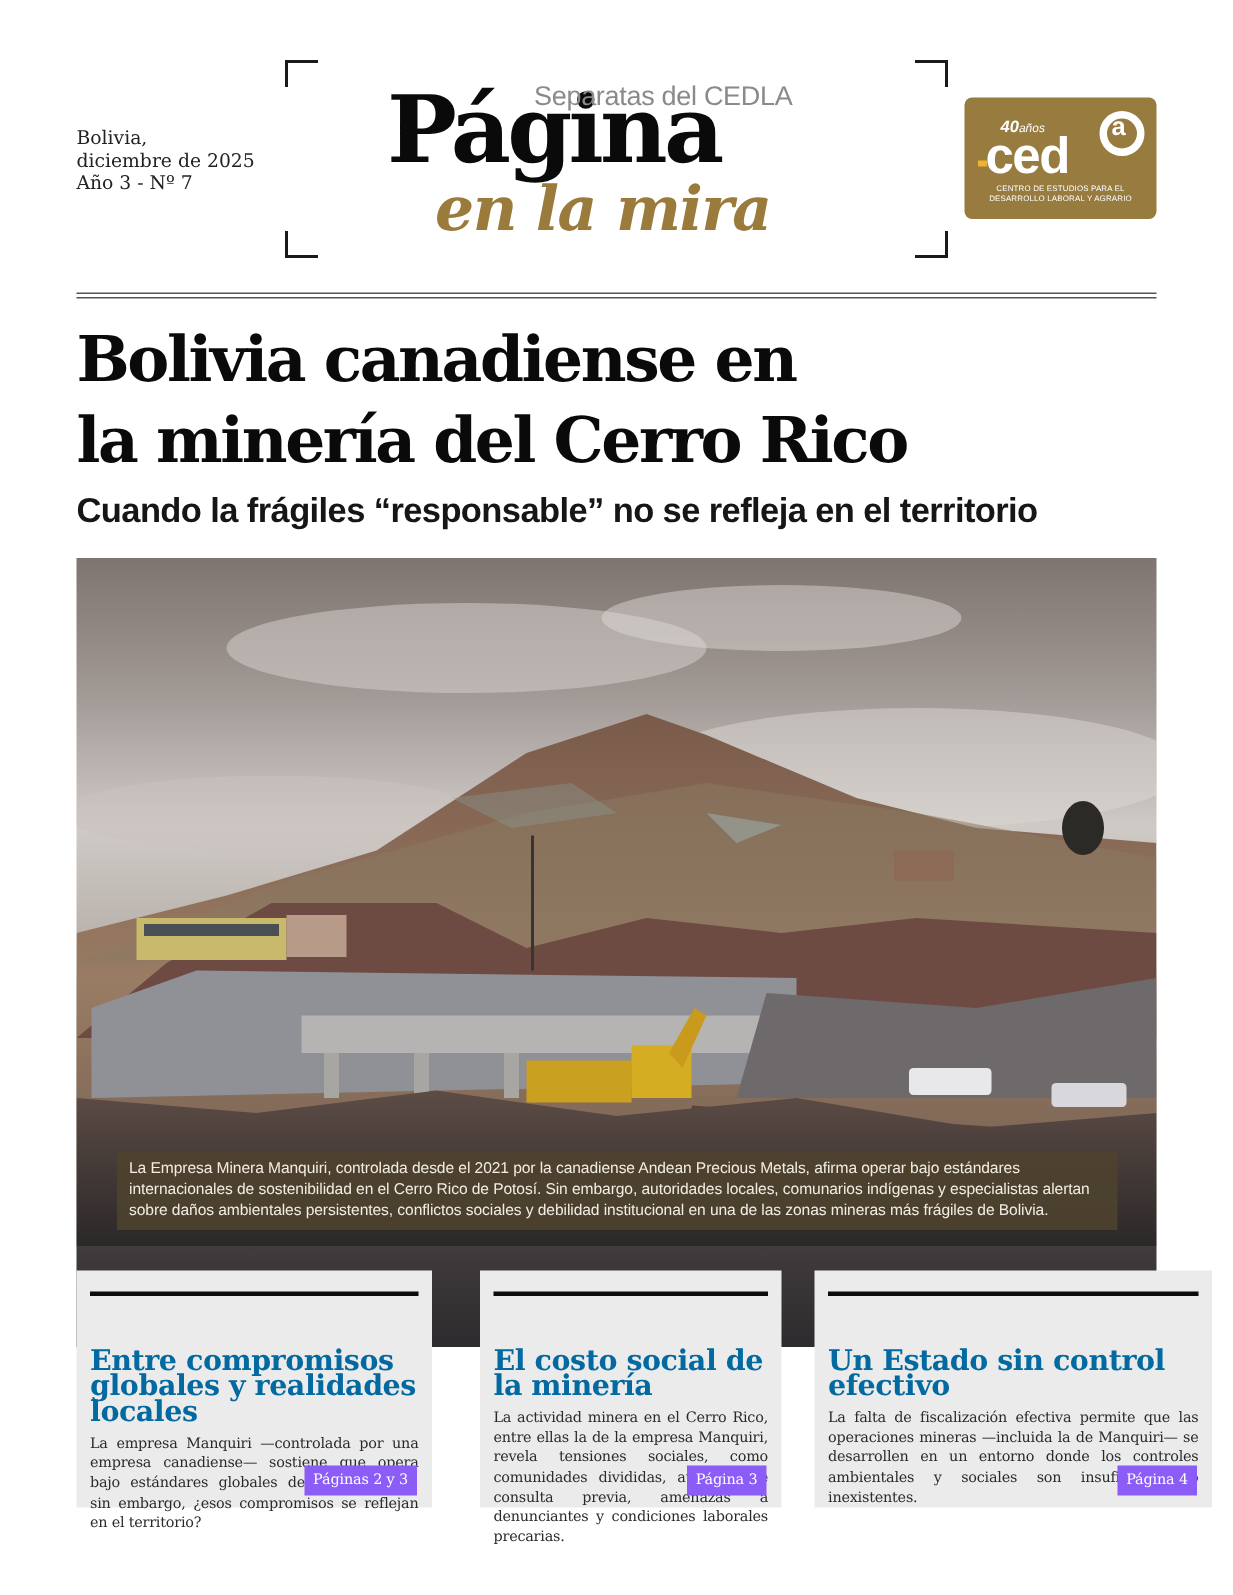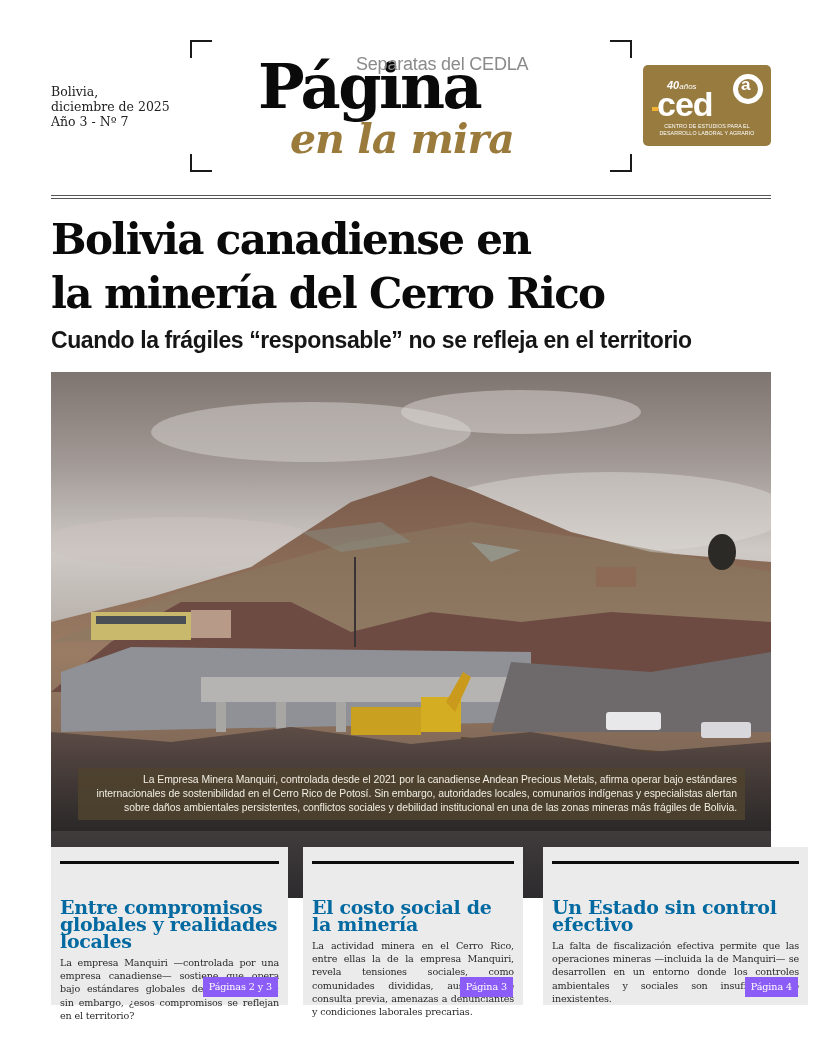--- a/index.html
+++ b/index.html
@@ -58,37 +58,36 @@
   .subhead {
     position: absolute; left: 51px; top: 326px;
     font-family: "Liberation Sans", sans-serif; font-size: 23px; line-height: 28px; color: #161616;
     letter-spacing: -0.4px;
   }
 
   
   .photo {
     position: absolute; left: 51px; top: 372px; width: 720px; height: 526px; overflow: hidden;
     background: linear-gradient(180deg, #7e7470 0%, #a39b97 18%, #cfcac6 34%, #b9b2ad 48%, #8f8078 55%, #6e5b51 66%, #4b4544 80%, #2d2b2e 100%);
-    text-align: right;
   }
   .photo svg { position: absolute; left: 0; top: 0; }
   .caption {
     position: absolute; left: 27px; top: 396px; width: 667px; height: 52px;
     background: rgba(78,66,45,0.88); color: #f1ede4;
     font-family: "Liberation Sans", sans-serif; font-size: 10.4px; line-height: 14px;
     padding: 5px 8px 0 8px; letter-spacing: -0.05px;
   }
 
   
   .card {
     position: absolute; top: 847px; height: 158px; background: #ebebeb;
     padding: 14px 9px 0 9px;
   }
   .card1 { left: 51px; width: 237px; }
-  .card2 { left: 303px; width: 220px; }
+  .card2 { left: 320px; width: 201px; }
   .card3 { left: 543px; width: 265px; }
   .card .bar { height: 3px; background: #0c0c0c; margin-bottom: 15px; }
   .card h3 {
     font-family: "DejaVu Serif", serif; font-weight: bold; font-size: 19px; line-height: 17px;
     color: #0369a1; letter-spacing: -0.3px; margin-bottom: 6px; margin-top: 35px;
   }
   .card p {
     font-family: "DejaVu Serif", serif; font-size: 9.6px; line-height: 13.2px; color: #2a2a2a;
     text-align: justify; letter-spacing: -0.15px; hyphens: manual;
   }

